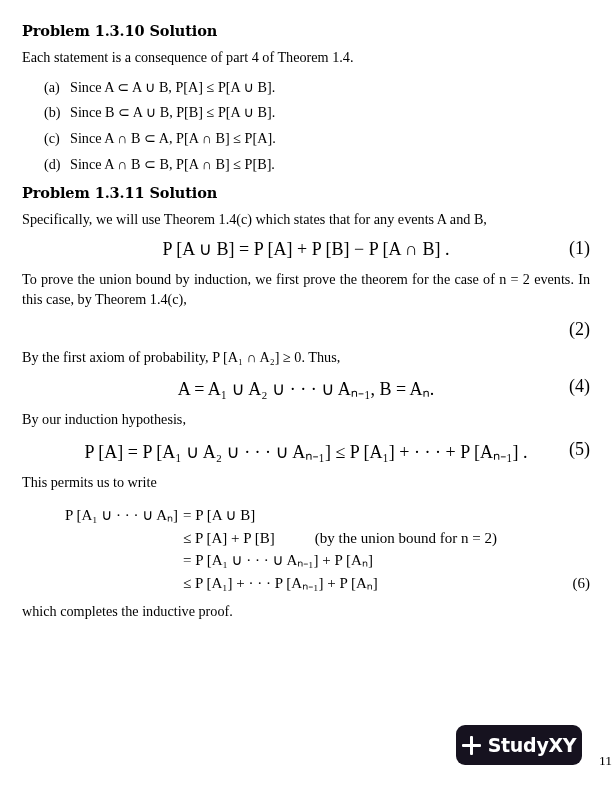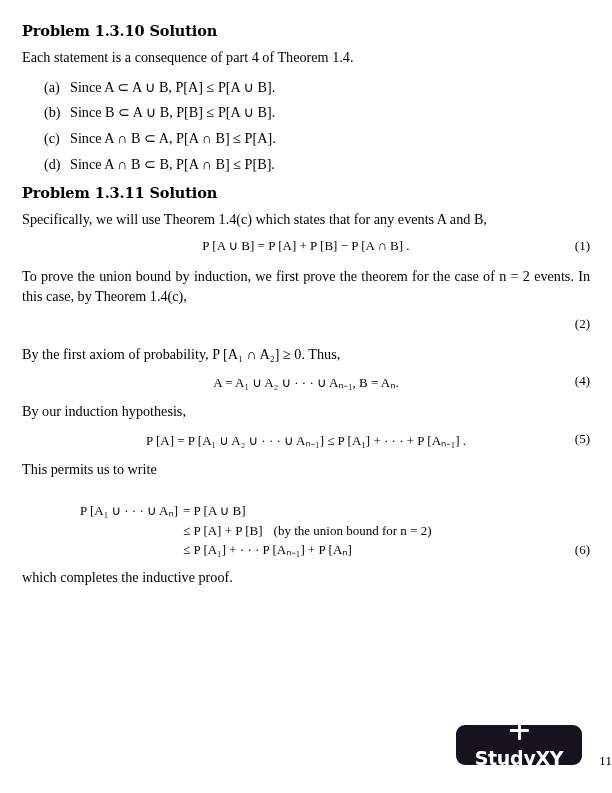--- a/index.html
+++ b/index.html
@@ -56,57 +56,57 @@
   .list-item .lbl {
     width: 26px;
     flex: 0 0 26px;
   }
   .list-item .txt {
     flex: 1 1 auto;
   }
   .eqrow {
     position: relative;
     margin: 9px 0 10px 0;
-    font-size: 13px;
+    font-size: 18px;
     min-height: 19px;
     font-family: Liberation Serif, serif;
   }
   .eqrow .eqbody {
     text-align: center;
     padding: 0 36px;
   }
   .eqrow .eqnum {
     position: absolute;
     right: 0;
     top: 0;
   }
   .align-block {
     position: relative;
-    margin: 22px 0 8px 0;
-    font-size: 13px;
+    margin: 12px 0 8px 0;
+    font-size: 15px;
   }
   .align-line {
     position: relative;
     display: flex;
     line-height: 1.5;
     white-space: pre;
   }
   .align-line .lhs {
     width: 156px;
     flex: 0 0 156px;
     text-align: right;
     padding-left: 30px;
     box-sizing: border-box;
   }
   .align-line .rhs {
     flex: 1 1 auto;
     padding-left: 5px;
   }
   .align-line .note {
-    padding-left: 11px;
+    padding-left: 40px;
   }
   .align-line .eqnum {
     position: absolute;
     right: 0;
     top: 0;
   }
   .pagenum {
     position: absolute;
     left: 0;
     right: 0;
@@ -119,21 +119,20 @@
     left: 456px;
     top: 725px;
     width: 126px;
     height: 40px;
     background: #16121f;
     border-radius: 9px;
     display: flex;
     align-items: center;
     justify-content: center;
     gap: 7px;
-    flex-direction: column;
   }
   .logo .plus {
     position: relative;
     width: 19px;
     height: 19px;
     flex: 0 0 19px;
   }
   .logo .plus::before,
   .logo .plus::after {
     content: "";
@@ -223,20 +222,25 @@
         <span class="rhs"><span>=</span> <span>P [A ∪ B]</span><span class="note"></span></span>
         <span class="eqnum"></span>
       </div>
       <div class="align-line">
         <span class="lhs"></span>
         <span class="rhs"><span>≤</span> <span>P [A] + P [B]</span><span class="note">(by the union bound for n = 2)</span></span>
         <span class="eqnum"></span>
       </div>
       <div class="align-line">
         <span class="lhs"></span>
+        <span class="rhs"><span>=</span> <span>P [A₁ ∪ · · · ∪ Aₙ₋₁] + P [Aₙ]</span><span class="note"></span></span>
+        <span class="eqnum"></span>
+      </div>
+      <div class="align-line">
+        <span class="lhs"></span>
         <span class="rhs"><span>≤</span> <span>P [A₁] + · · · P [Aₙ₋₁] + P [Aₙ]</span><span class="note"></span></span>
         <span class="eqnum">(6)</span>
       </div>
     </div>
 
     <p class="para nojust">which completes the inductive proof.</p>
 
   </div>
 
   <div class="pagenum">11</div>

